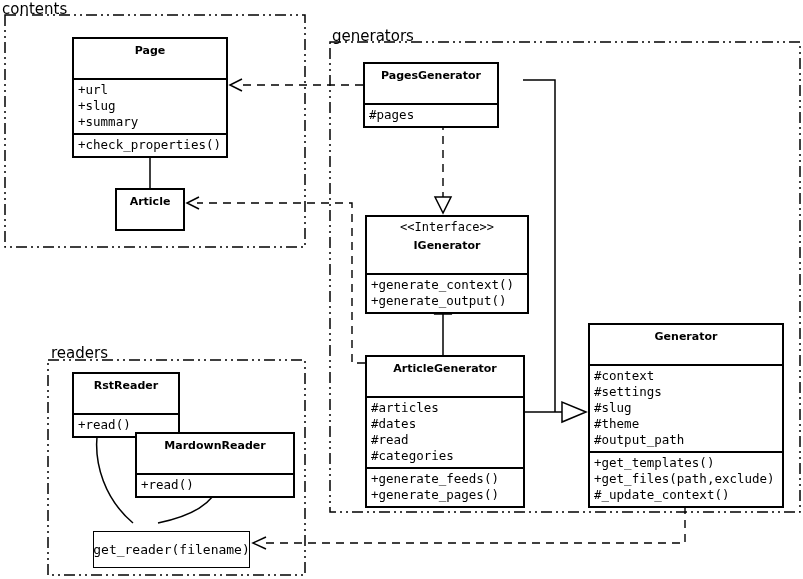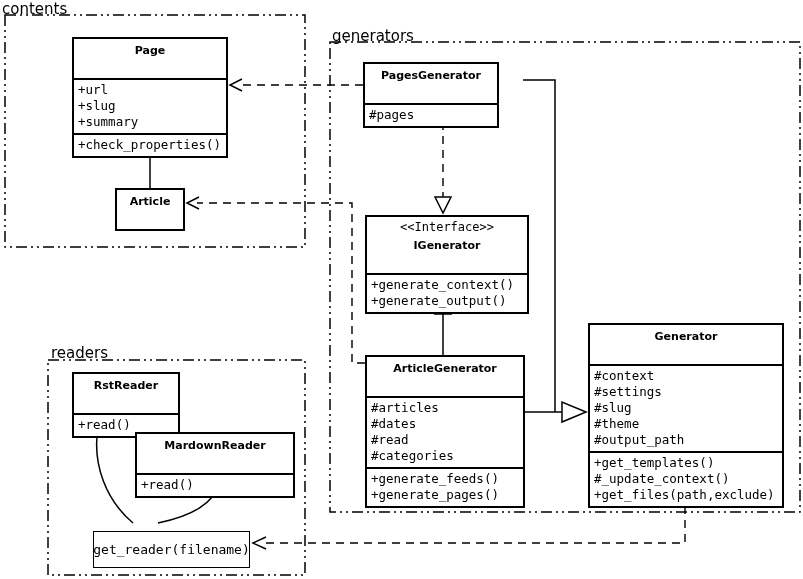--- a/index.html
+++ b/index.html
@@ -157,22 +157,22 @@
     <div class="uml-title">Generator</div>
     <div class="uml-sec">
       <div class="uml-member">#context</div>
       <div class="uml-member">#settings</div>
       <div class="uml-member">#slug</div>
       <div class="uml-member">#theme</div>
       <div class="uml-member">#output_path</div>
     </div>
     <div class="uml-sec">
       <div class="uml-member">+get_templates()</div>
+      <div class="uml-member">+get_files(path,exclude)</div>
       <div class="uml-member">#_update_context()</div>
-      <div class="uml-member">+get_files(path,exclude)</div>
     </div>
   </div>
 
   <div class="uml-class" style="left:72px; top:372px; width:108px;">
     <div class="uml-title">RstReader</div>
     <div class="uml-sec">
       <div class="uml-member">+read()</div>
     </div>
   </div>
 

